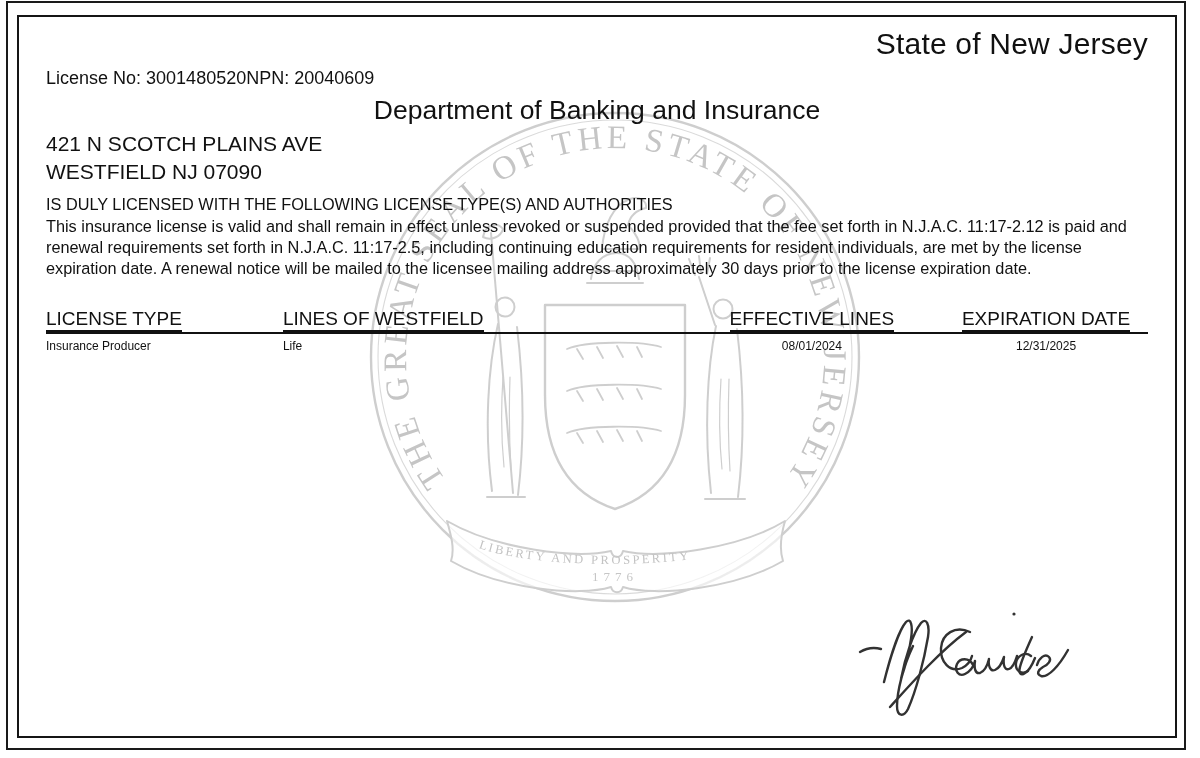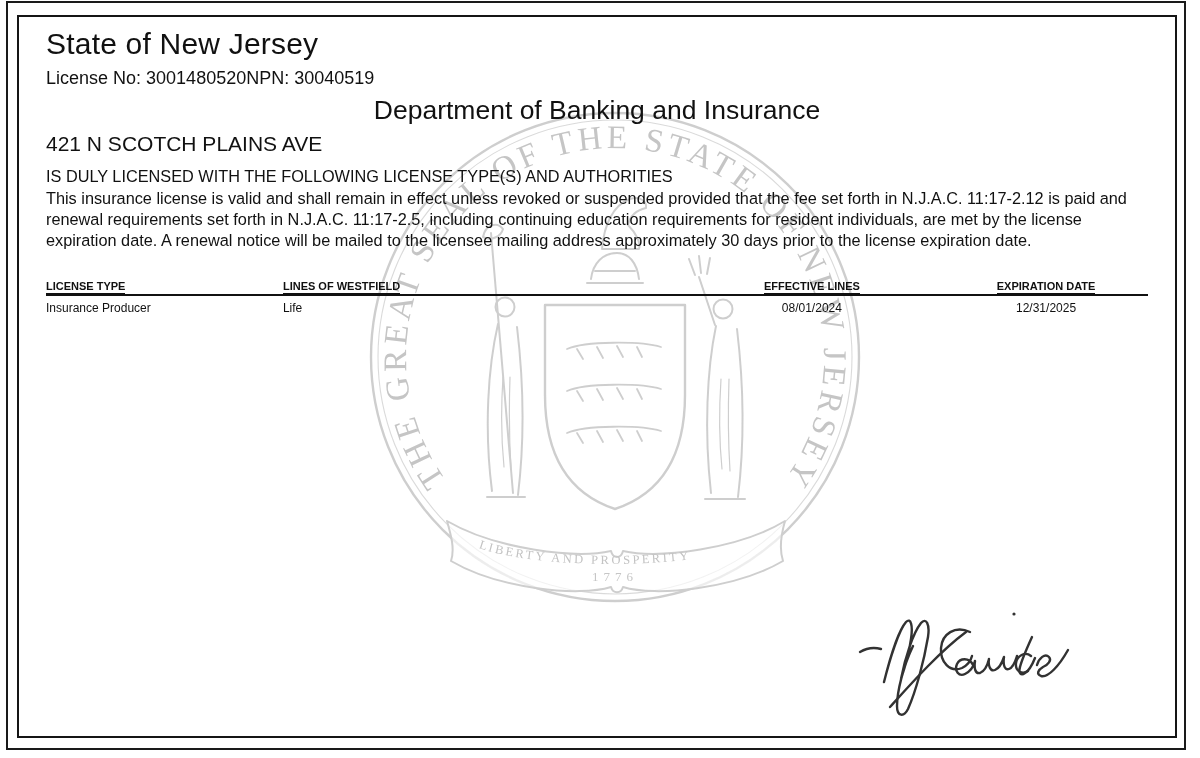--- a/index.html
+++ b/index.html
@@ -37,21 +37,21 @@
     z-index: 1;
     pointer-events: none;
   }
   .sig-wrap {
     position: absolute;
     left: 835px; top: 577px;
     width: 225px; height: 145px;
     z-index: 2;
   }
   .state-title {
-    text-align: left;
+    text-align: right;
     font-size: 30px;
     font-weight: normal;
     letter-spacing: 0.2px;
     margin-top: 10px;
   }
   .lic-row {
     display: flex;
     font-size: 18px;
     margin-top: 7px;
   }
@@ -88,22 +88,22 @@
   table.lic-table {
     width: 100%;
     margin-top: 29px;
     border-collapse: collapse;
   }
   .lic-table col.c1 { width: 21.5%; }
   .lic-table col.c2 { width: 36.0%; }
   .lic-table col.c3 { width: 24.0%; }
   .lic-table col.c4 { width: 18.5%; }
   .lic-table th {
-    font-size: 11px;
-    font-weight: bold;
+    font-size: 19px;
+    font-weight: normal;
     text-align: left;
     padding: 0 0 2px 0;
     border-bottom: 2.5px solid #111;
     white-space: nowrap;
   }
   .lic-table th span {
     border-bottom: 2px solid #111;
     padding-bottom: 1px;
   }
   .lic-table th.ctr, .lic-table td.ctr { text-align: center; }
@@ -171,26 +171,27 @@
   <div class="content">
     <div class="state-title">State of New Jersey</div>
 
     <div class="lic-row">
       <div>
         <span>License No:</span>
         <span>3001480520</span>
       </div>
       <div>
         <span>NPN:</span>
-        <span>30040519</span>
+        <span>20040609</span>
       </div>
     </div>
 
     <div class="dept-title">Department of Banking and Insurance</div>
     <div class="addr">421 N SCOTCH PLAINS AVE</div>
+    <div class="addr">WESTFIELD NJ 07090</div>
 
     <div class="statement">IS DULY LICENSED WITH THE FOLLOWING LICENSE TYPE(S) AND AUTHORITIES</div>
     <div class="validity">This insurance license is valid and shall remain in effect unless revoked or suspended provided that the fee set forth in N.J.A.C. 11:17-2.12 is paid and renewal requirements set forth in N.J.A.C. 11:17-2.5, including continuing education requirements for resident individuals, are met by the license expiration date. A renewal notice will be mailed to the licensee mailing address approximately 30 days prior to the license expiration date.</div>
 
     <table class="lic-table">
       <colgroup>
           <col class="c1">
           <col class="c2">
           <col class="c3">
           <col class="c4">

